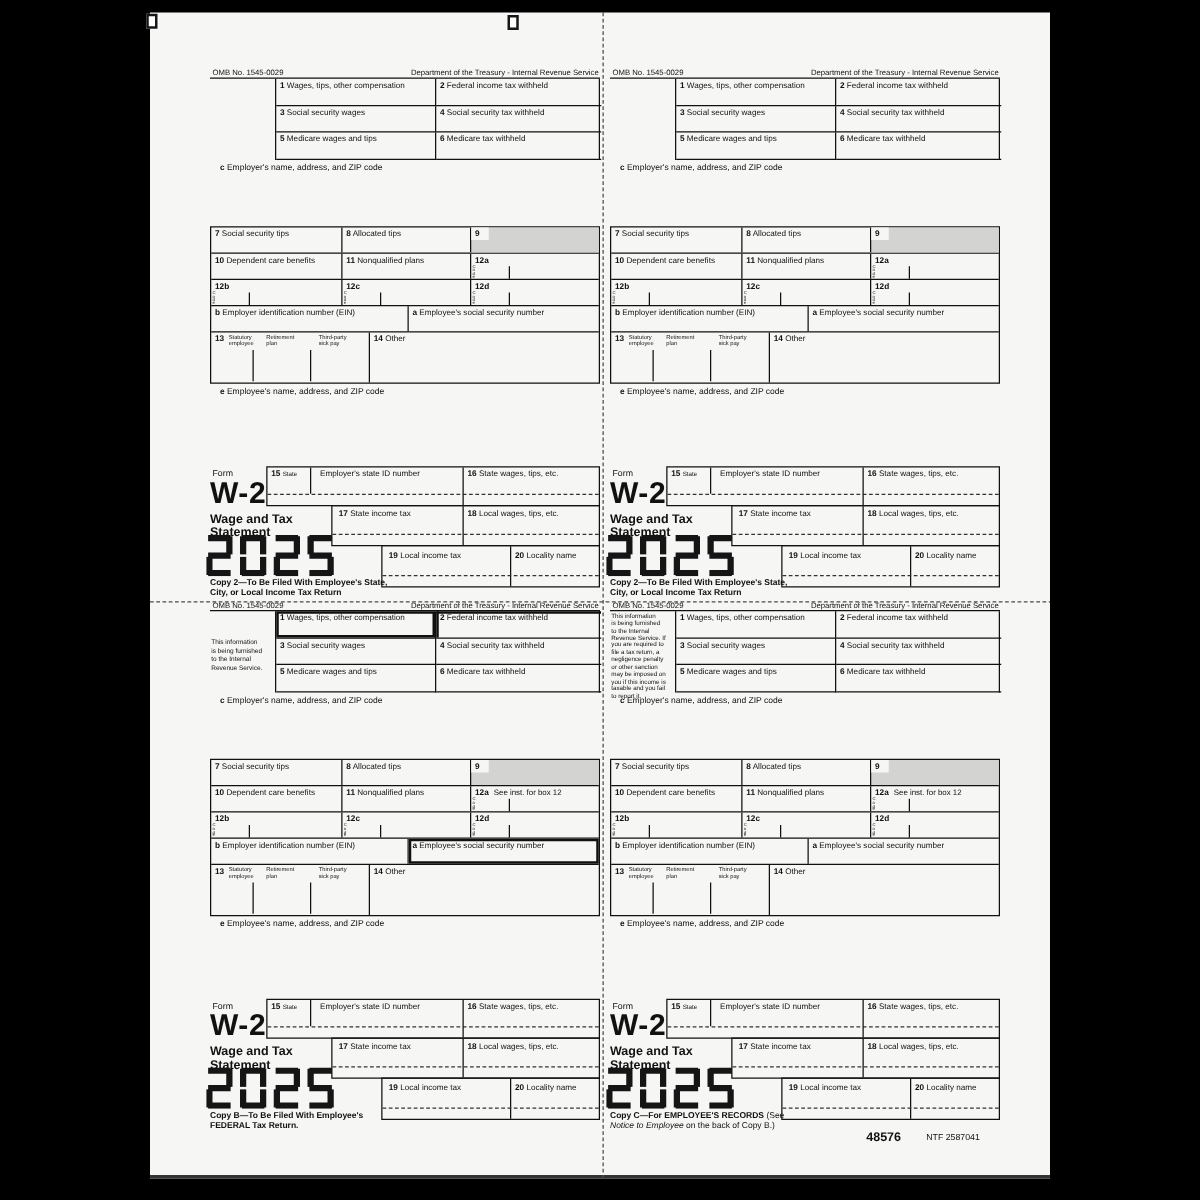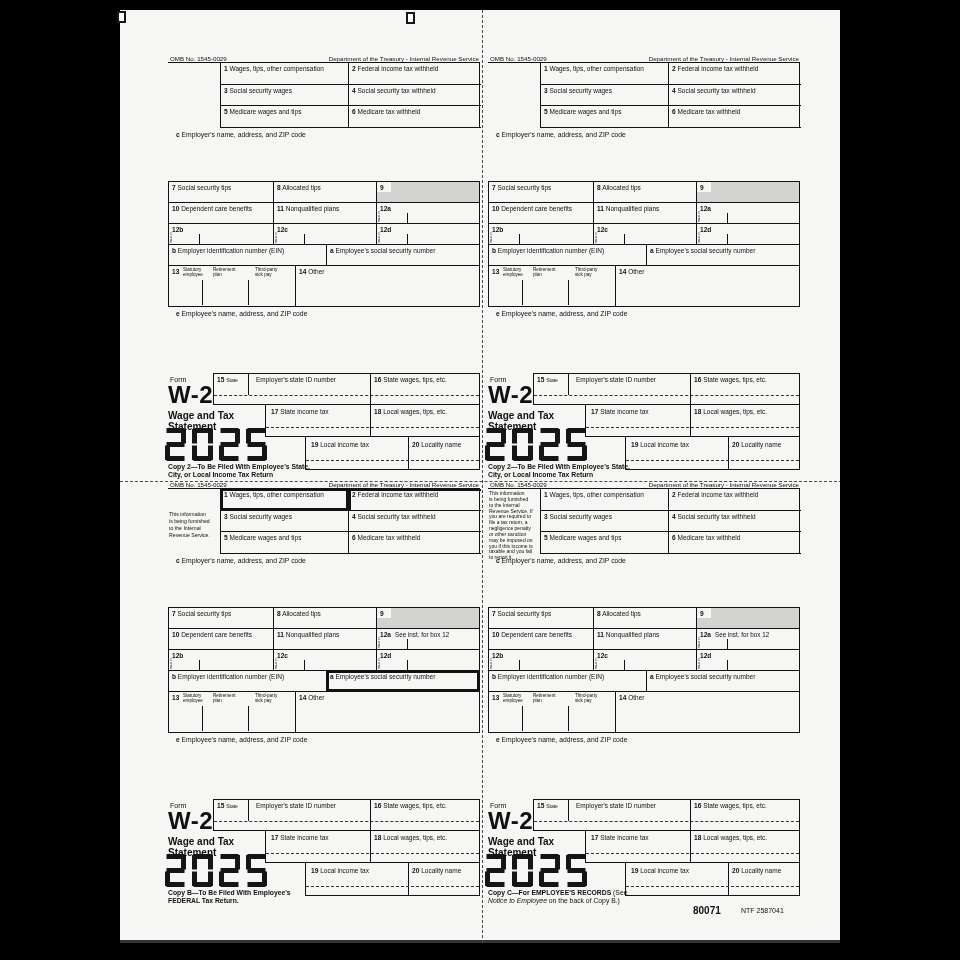--- a/index.html
+++ b/index.html
@@ -565,17 +565,17 @@
       <span class="lbl p17"><span class="n">17</span> <span>State income tax</span></span>
       <span class="lbl p18"><span class="n">18</span> <span>Local wages, tips, etc.</span></span>
     </div>
     <div class="r19">
       <span class="vdl v20"></span>
       <span class="dash d19"></span>
       <span class="lbl p19"><span class="n">19</span> <span>Local income tax</span></span>
       <span class="lbl p20"><span class="n">20</span> <span>Locality name</span></span>
     </div>
 
-    <div class="fnum">80071</div>
+    <div class="fnum">48576</div>
     <div class="fntf">NTF 2587041</div>
   </div>
 </div>
 </div>
 
 </body></html>

